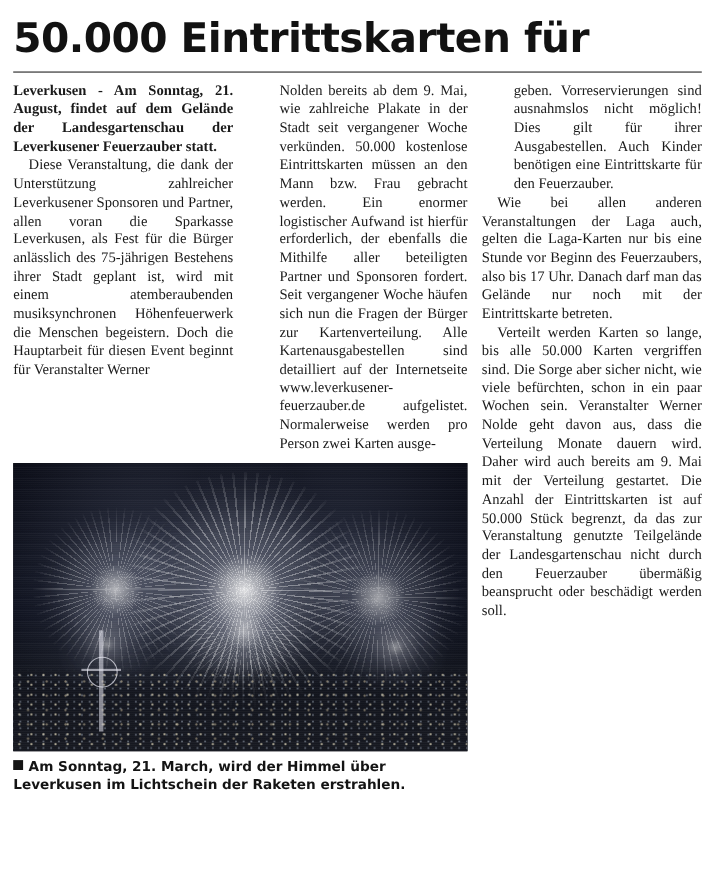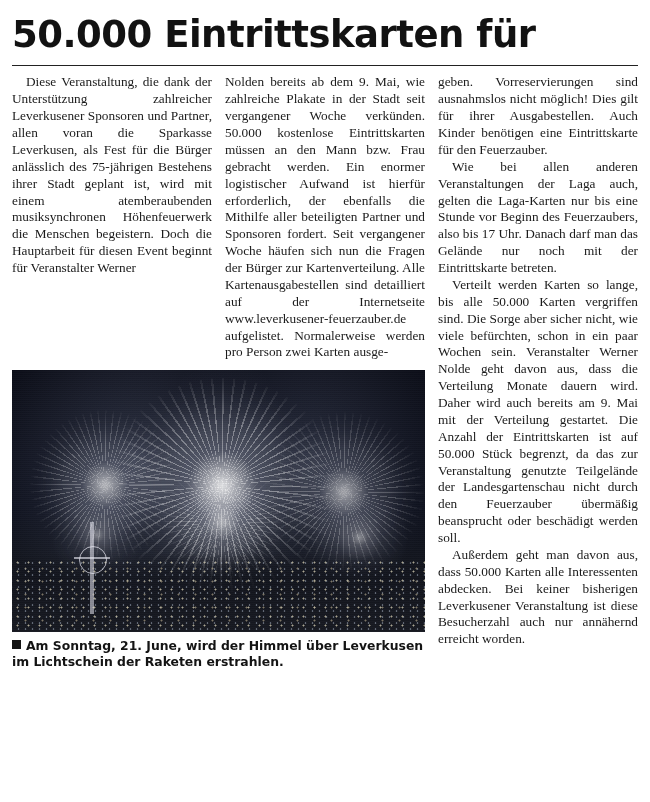--- a/index.html
+++ b/index.html
@@ -66,20 +66,21 @@
     text-align: justify;
     hyphens: auto;
     -webkit-hyphens: auto;
   }
   .col p {
     margin: 0;
     text-indent: 14px;
   }
   .col p.noindent {
     text-indent: 0;
+    margin-left: 29px;
   }
   .lead {
     font-weight: bold;
     text-indent: 0 !important;
   }
 
   
   .photo-wrap {
     margin-top: 9px;
     width: 413px;
@@ -206,20 +207,21 @@
     <span class="line">50.000 Eintrittskarten für</span>
   </h1>
 
   <hr class="rule">
 
   <div class="cols">
 
     <div class="left-stack">
       <div class="two-left">
         <div class="col">
+          <p class="lead">Leverkusen - Am Sonntag, 21. August, findet auf dem Gelände der Landesgartenschau der Leverkusener Feuerzauber statt.</p>
           <p>Diese Veranstaltung, die dank der Unterstützung zahlreicher Leverkusener Sponsoren und Partner, allen voran die Sparkasse Leverkusen, als Fest für die Bürger anlässlich des 75-jährigen Bestehens ihrer Stadt geplant ist, wird mit einem atemberaubenden musiksynchronen Höhenfeuerwerk die Menschen begeistern. Doch die Hauptarbeit für diesen Event beginnt für Veranstalter Werner</p>
         </div>
 
         <div class="col">
           <p class="noindent">Nolden bereits ab dem 9. Mai, wie zahlreiche Plakate in der Stadt seit vergangener Woche verkünden. 50.000 kostenlose Eintrittskarten müssen an den Mann bzw. Frau gebracht werden. Ein enormer logistischer Aufwand ist hierfür erforderlich, der ebenfalls die Mithilfe aller beteiligten Partner und Sponsoren fordert. Seit vergangener Woche häufen sich nun die Fragen der Bürger zur Kartenverteilung. Alle Kartenausgabestellen sind detailliert auf der Internetseite www.leverkusener-feuerzauber.de aufgelistet. Normalerweise werden pro Person zwei Karten ausge-</p>
         </div>
       </div>
 
       <div class="photo-wrap">
         <div class="photo">
@@ -229,26 +231,25 @@
           <div class="burst rays b3"></div>
           <div class="burst rays b4"></div>
           <div class="burst b5"></div>
           <div class="burst b6"></div>
           <div class="skyline"></div>
           <div class="lights"></div>
           <div class="tower"></div>
           <div class="grain"></div>
         </div>
         <div class="caption">
-          <span class="cap-square"></span><span>Am Sonntag, 21. June, wird der Himmel über Leverkusen im Lichtschein der Raketen erstrahlen.</span>
+          <span class="cap-square"></span><span>Am Sonntag, 21. March, wird der Himmel über Leverkusen im Lichtschein der Raketen erstrahlen.</span>
         </div>
       </div>
     </div>
 
     <div class="col">
       <p class="noindent">geben. Vorreservierungen sind ausnahmslos nicht möglich! Dies gilt für ihrer Ausgabestellen. Auch Kinder benötigen eine Eintrittskarte für den Feuerzauber.</p>
       <p>Wie bei allen anderen Veranstaltungen der Laga auch, gelten die Laga-Karten nur bis eine Stunde vor Beginn des Feuerzaubers, also bis 17 Uhr. Danach darf man das Gelände nur noch mit der Eintrittskarte betreten.</p>
       <p>Verteilt werden Karten so lange, bis alle 50.000 Karten vergriffen sind. Die Sorge aber sicher nicht, wie viele befürchten, schon in ein paar Wochen sein. Veranstalter Werner Nolde geht davon aus, dass die Verteilung Monate dauern wird. Daher wird auch bereits am 9. Mai mit der Verteilung gestartet. Die Anzahl der Eintrittskarten ist auf 50.000 Stück begrenzt, da das zur Veranstaltung genutzte Teilgelände der Landesgartenschau nicht durch den Feuerzauber übermäßig beansprucht oder beschädigt werden soll.</p>
-      <p>Außerdem geht man davon aus, dass 50.000 Karten alle Interessenten abdecken. Bei keiner bisherigen Leverkusener Veranstaltung ist diese Besucherzahl auch nur annähernd erreicht worden.</p>
     </div>
 
   </div>
 </div>
 
 </body></html>

